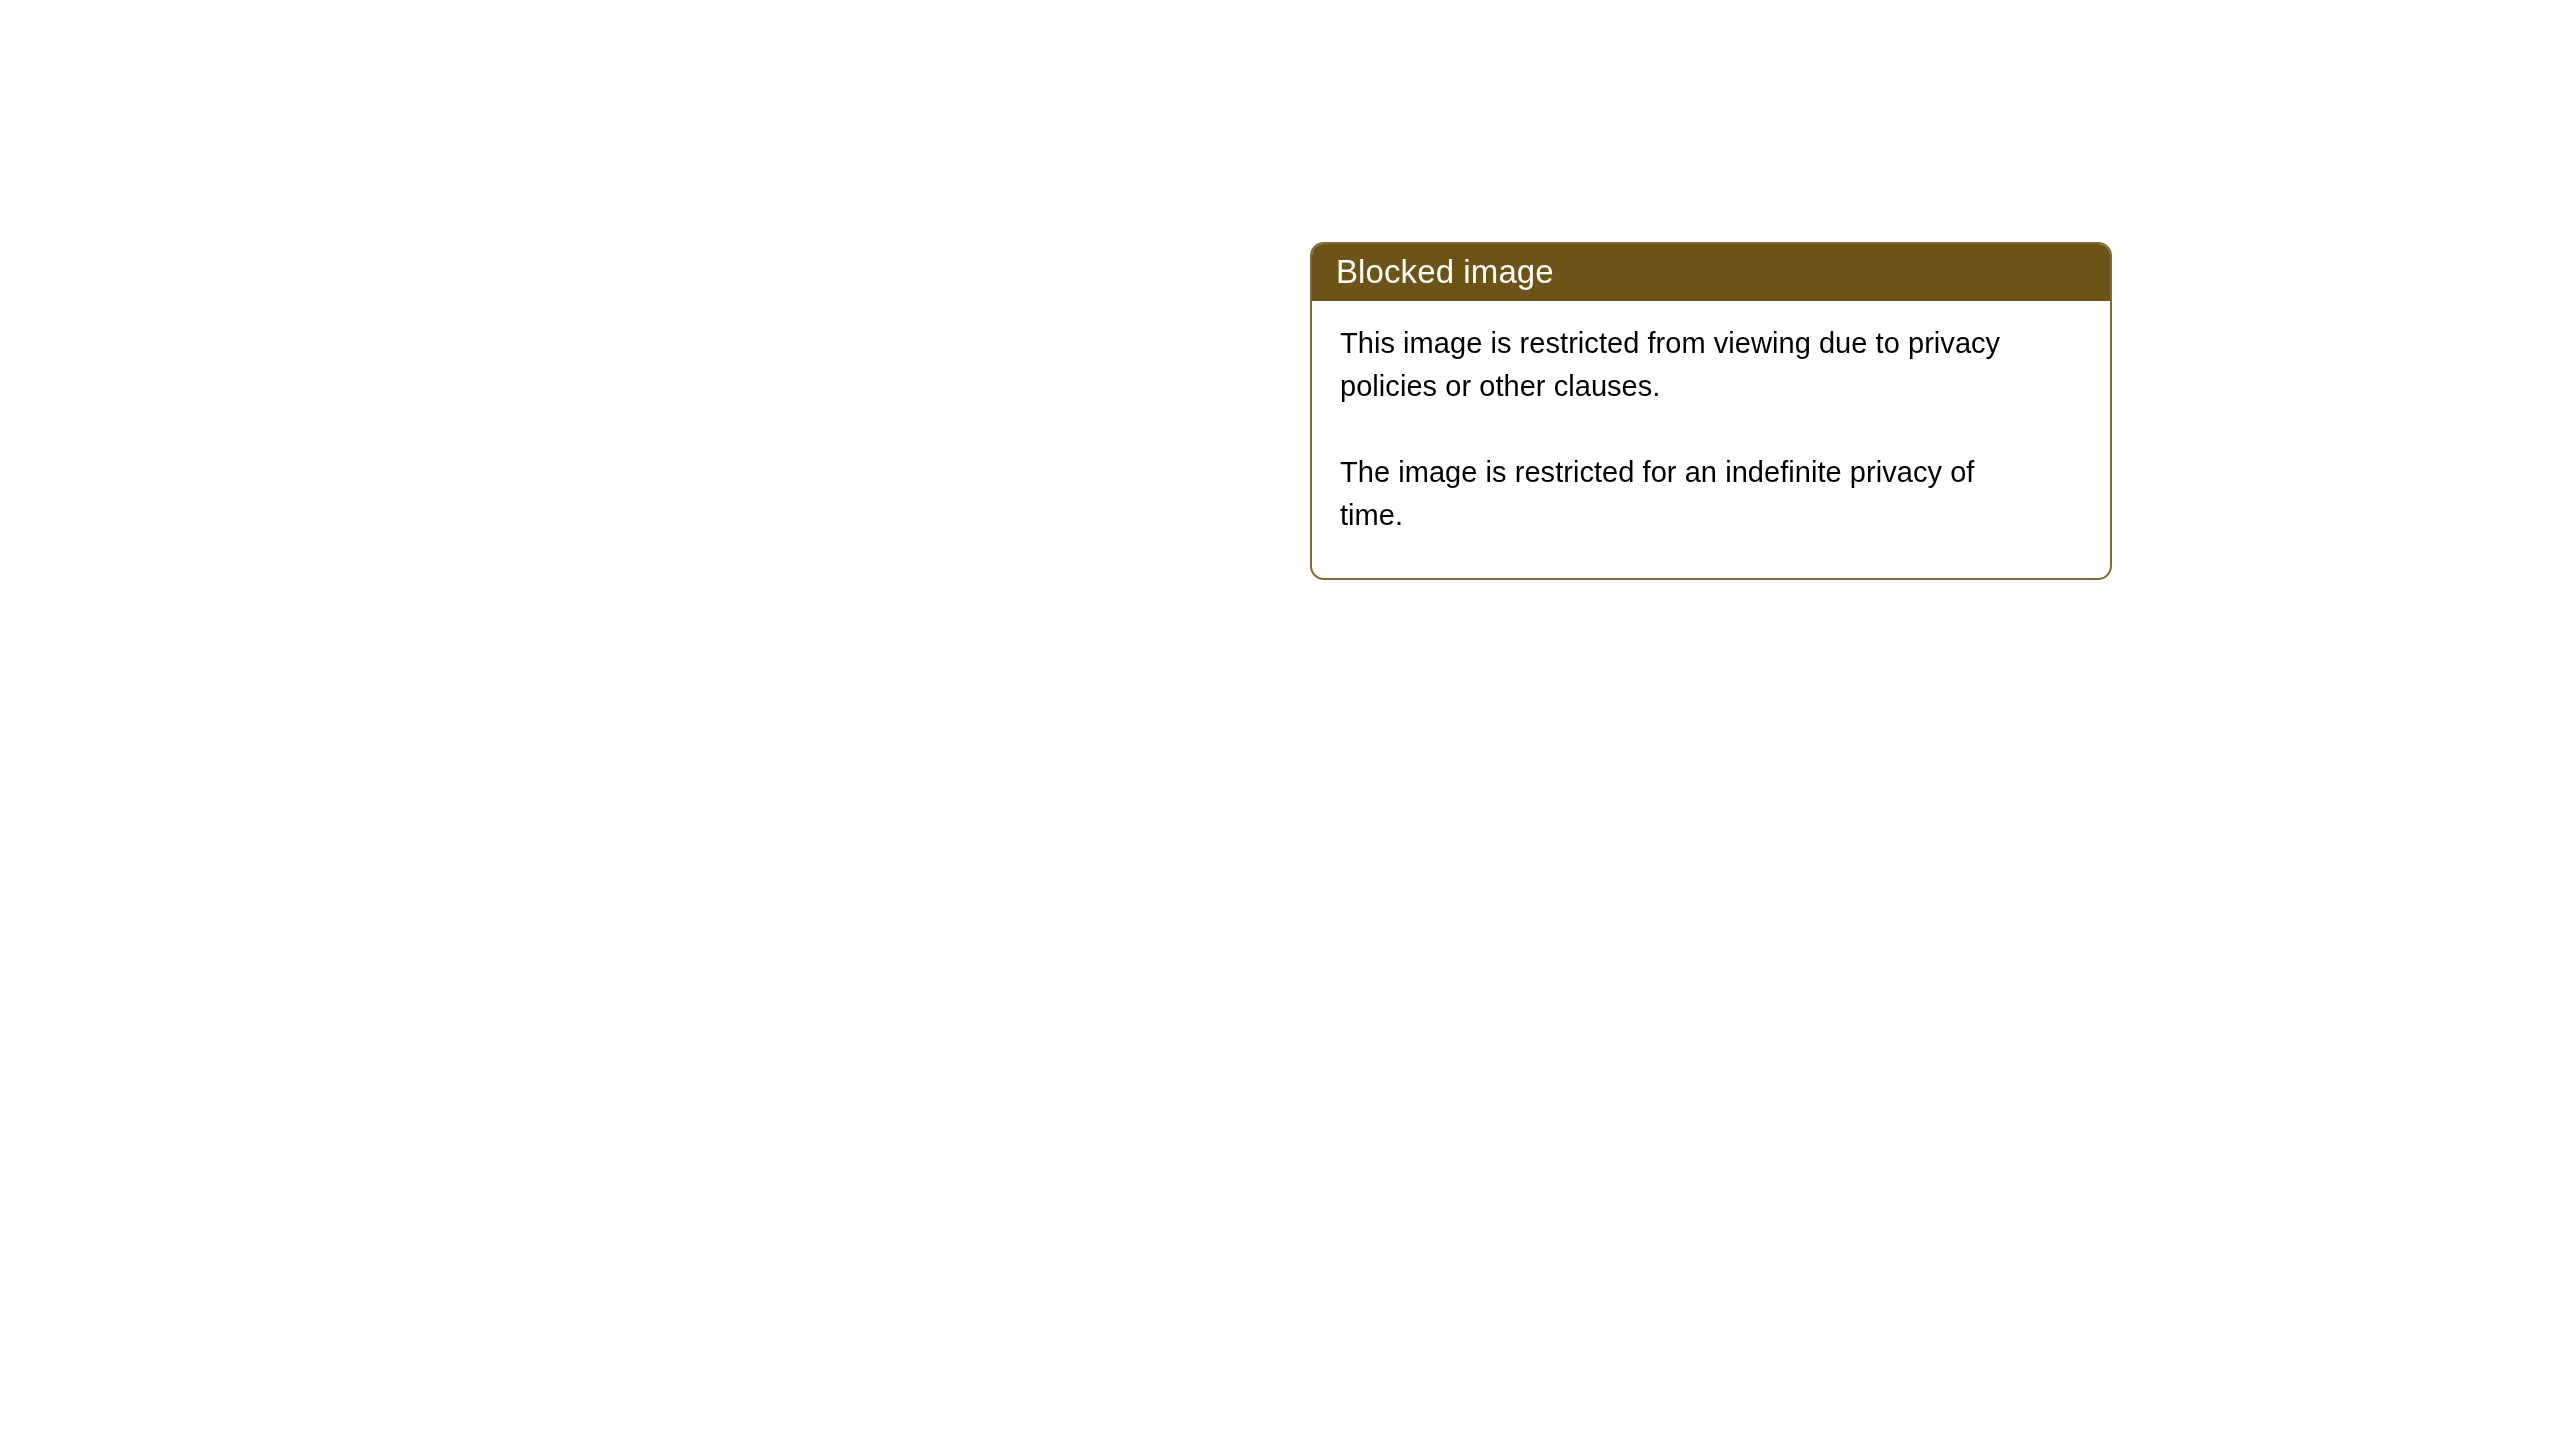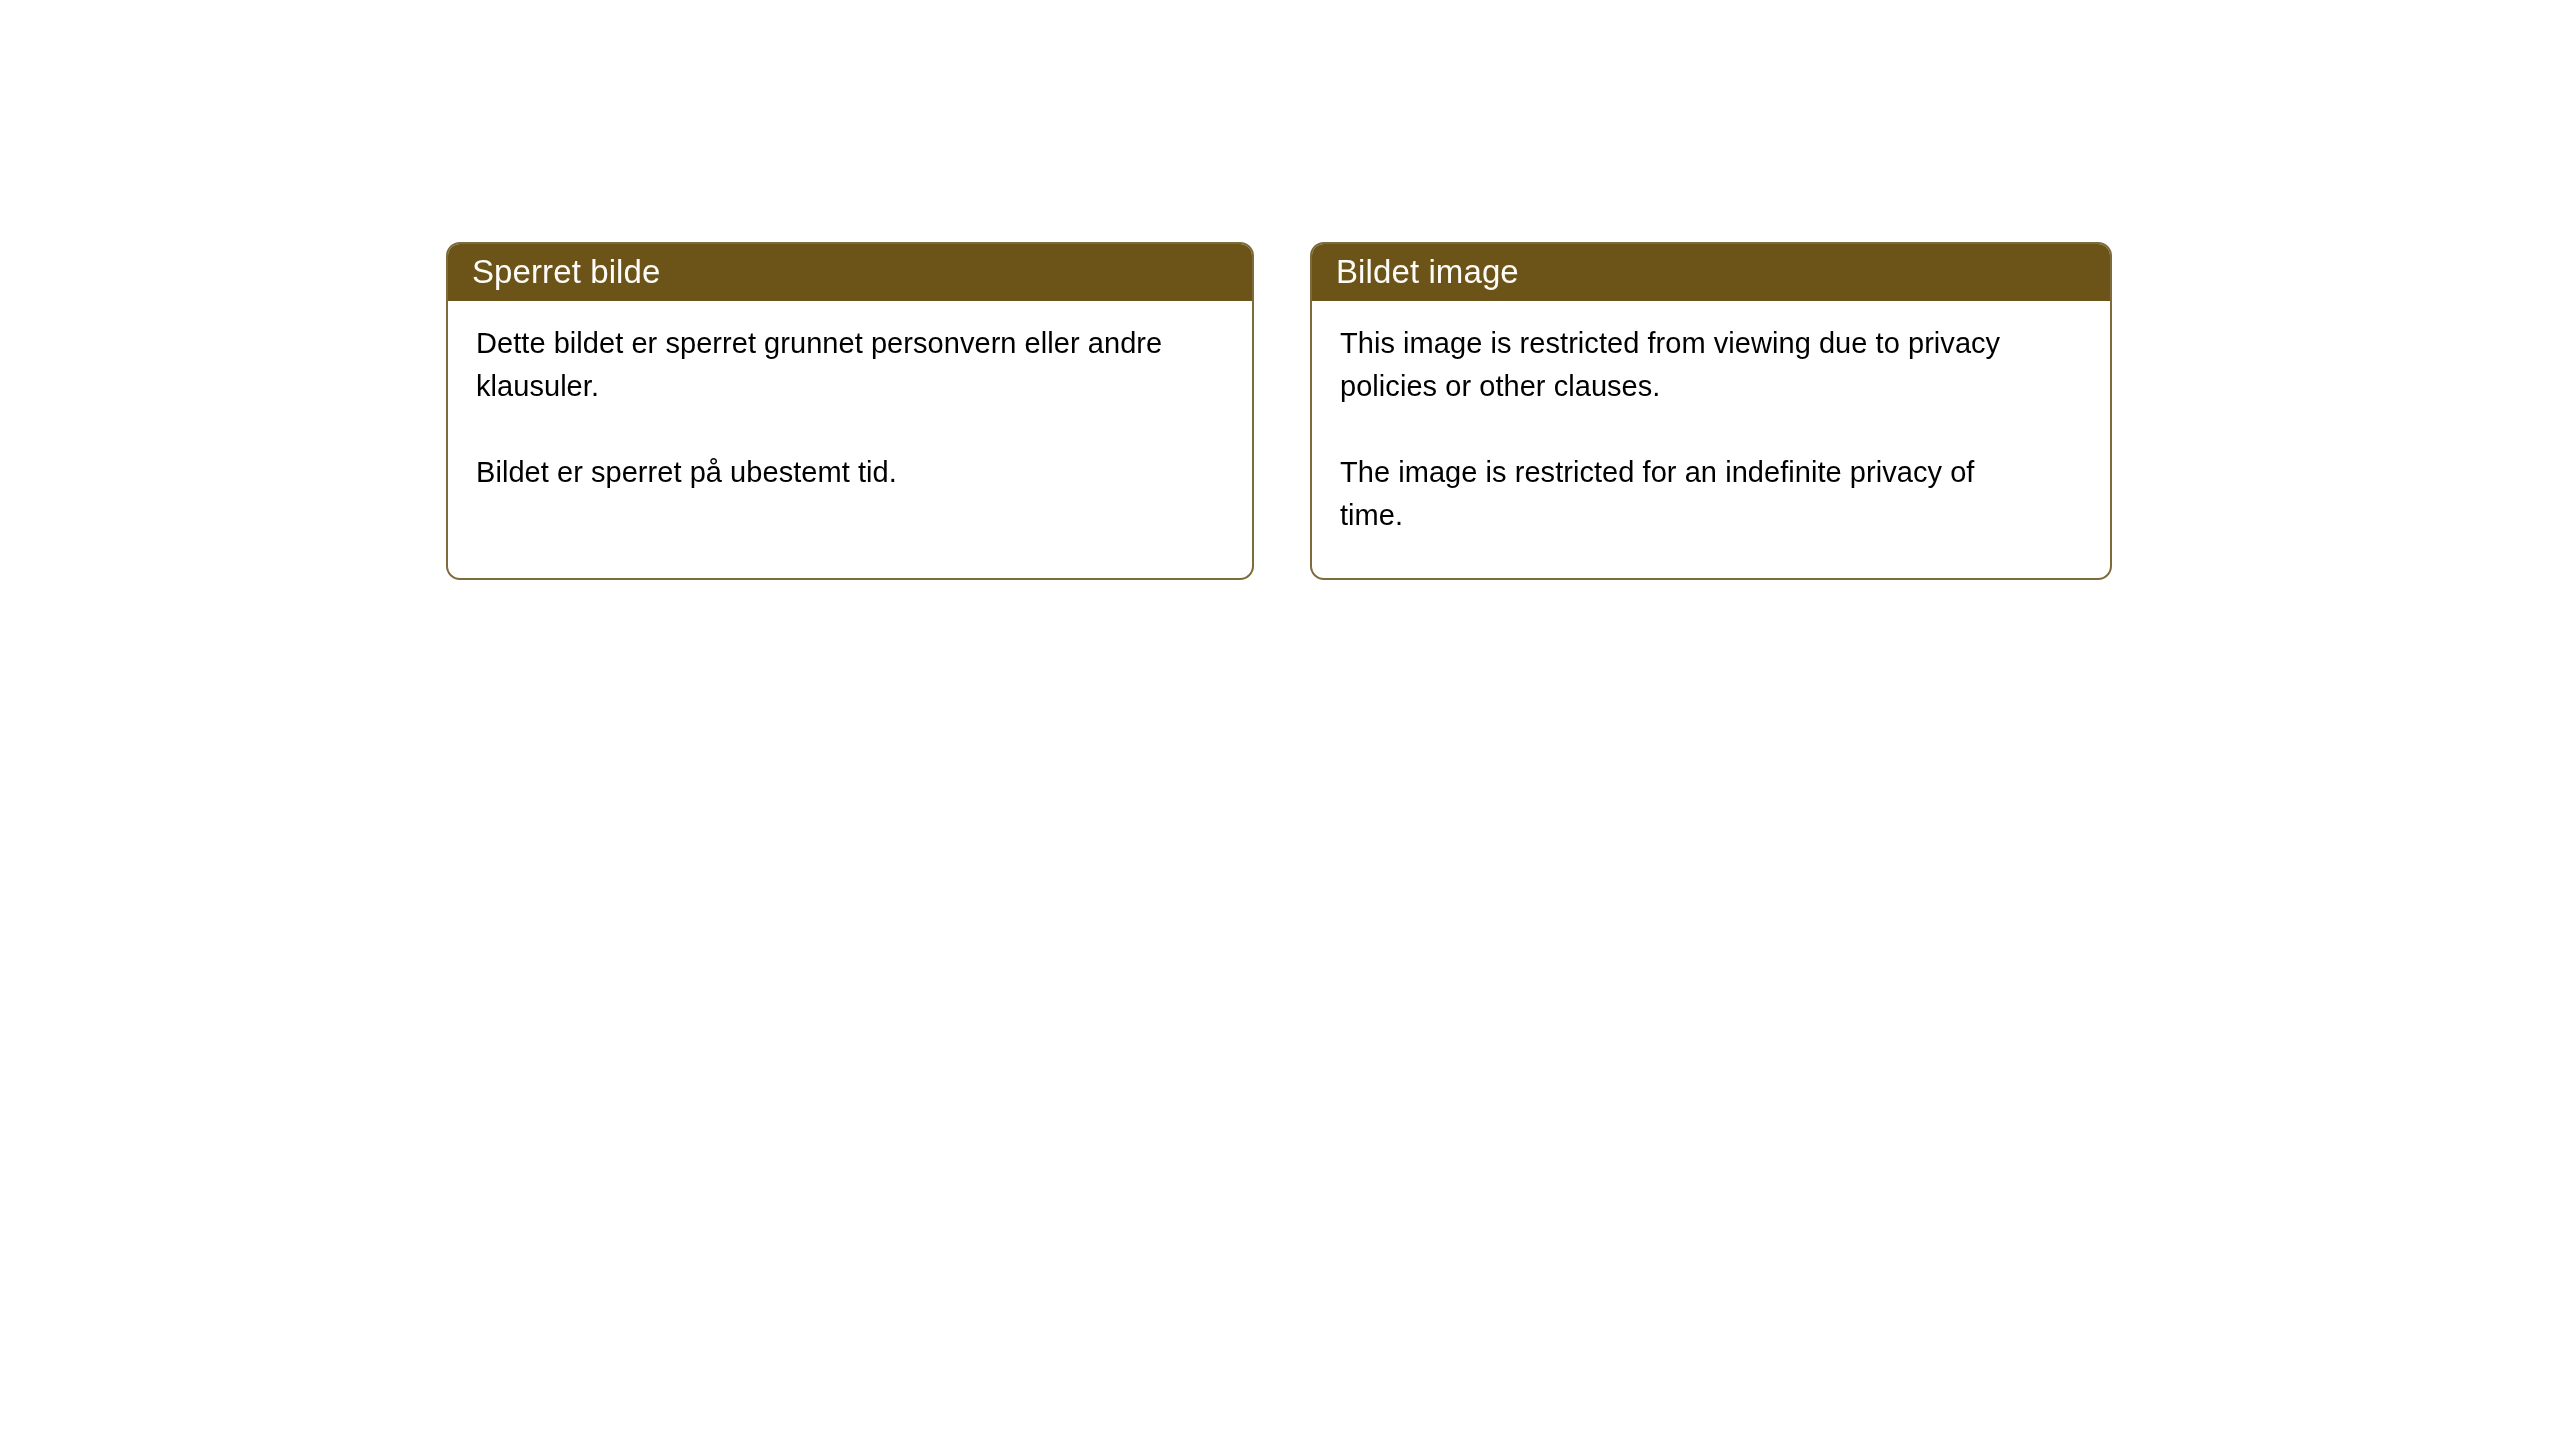--- a/index.html
+++ b/index.html
@@ -94,33 +94,24 @@
 
   .card-right .card-paragraph {
     max-width: 700px;
   }
 </style>
 </head>
 <body>
 
 <div class="notice-area">
 
-  <section class="notice-card card-left">
-    <div class="card-header">
-      <h1 class="card-title">Sperret bilde</h1>
-    </div>
-    <div class="card-body">
-      <p class="card-paragraph">Dette bildet er sperret grunnet personvern eller andre klausuler.</p>
-      <p class="card-paragraph">Bildet er sperret på ubestemt tid.</p>
-    </div>
-  </section>
 
   <section class="notice-card card-right">
     <div class="card-header">
-      <h1 class="card-title">Bildet image</h1>
+      <h1 class="card-title">Blocked image</h1>
     </div>
     <div class="card-body">
       <p class="card-paragraph">This image is restricted from viewing due to privacy policies or other clauses.</p>
       <p class="card-paragraph">The image is restricted for an indefinite privacy of time.</p>
     </div>
   </section>
 
 </div>
 
 </body></html>

